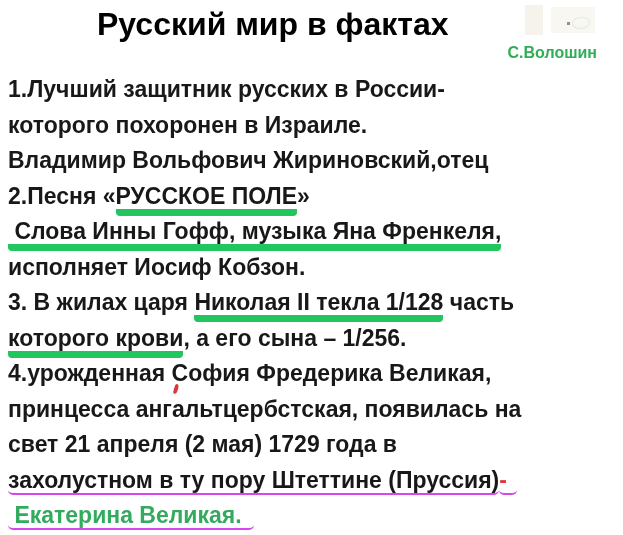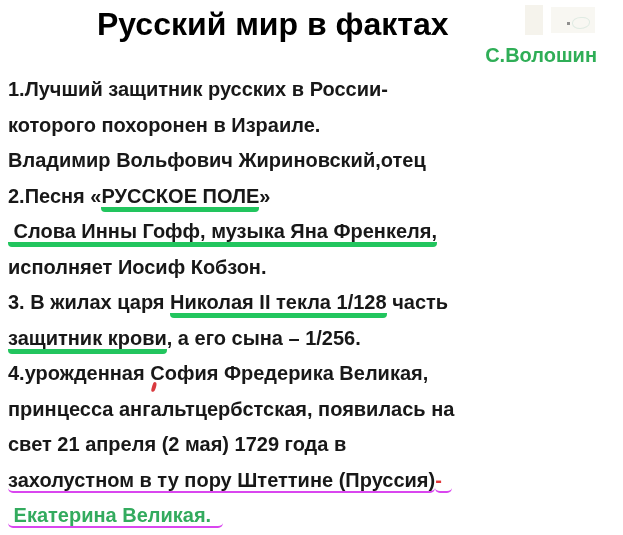--- a/index.html
+++ b/index.html
@@ -23,21 +23,21 @@
     font-size: 32px;
     line-height: 36px;
     color: #000000;
     white-space: nowrap;
     text-align: right;
   }
   .byline {
     position: absolute;
     top: 44px;
     right: 26px;
-    font-size: 20px;
+    font-size: 16px;
     color: #2fae57;
     white-space: nowrap;
   }
   .watermark {
     position: absolute;
     top: 3px;
     right: 18px;
     width: 80px;
     height: 34px;
   }
@@ -77,28 +77,28 @@
     opacity: 0.6;
   }
   .content {
     position: absolute;
     top: 72px;
     left: 8px;
     width: 612px;
   }
   .line {
     margin: 0;
-    font-size: 20px;
+    font-size: 23px;
     line-height: 35.5px;
     color: #181818;
     white-space: pre;
   }
   
   .ug {
-    border-bottom: 5px solid #22c55e;
+    border-bottom: 7px solid #22c55e;
     border-radius: 4px;
   }
   .ur {
     border-bottom: 2px solid #d946ef;
     border-radius: 5px;
   }
   .pad-r10 { padding-right: 10px; }
   .pad-r12 { padding-right: 12px; }
   .tg { color: #33ab5e; text-align: center; }
   .tr { color: #e0363a; }
@@ -141,21 +141,21 @@
     <p class="line"><span>Владимир Вольфович Жириновский,отец</span></p>
 
     <p class="line"><span>2.Песня «</span><span class="ug">РУССКОЕ ПОЛЕ</span><span>»</span></p>
 
     <p class="line"><span class="ug"> Слова Инны Гофф, музыка Яна Френкеля,</span></p>
 
     <p class="line"><span>исполняет Иосиф Кобзон.</span></p>
 
     <p class="line"><span>3. В жилах царя </span><span class="ug">Николая II текла 1/128</span><span> часть</span></p>
 
-    <p class="line"><span class="ug">защитник крови</span><span>, а его сына – 1/256.</span></p>
+    <p class="line"><span class="ug">которого крови</span><span>, а его сына – 1/256.</span></p>
 
     <p class="line"><span>4.урожденная </span><span class="ced">София</span><span> Фредерика Великая,</span></p>
 
     <p class="line"><span>принцесса ангальтцербстская, появилась на</span></p>
 
     <p class="line"><span>свет 21 апреля (2 мая) 1729 года в</span></p>
 
     <p class="line"><span class="ur">захолустном в ту пору Штеттине (Пруссия)</span><span class="ur tr pad-r10">-</span></p>
 
     <p class="line"><span class="ur tg pad-r12"> Екатерина Великая.</span></p>

